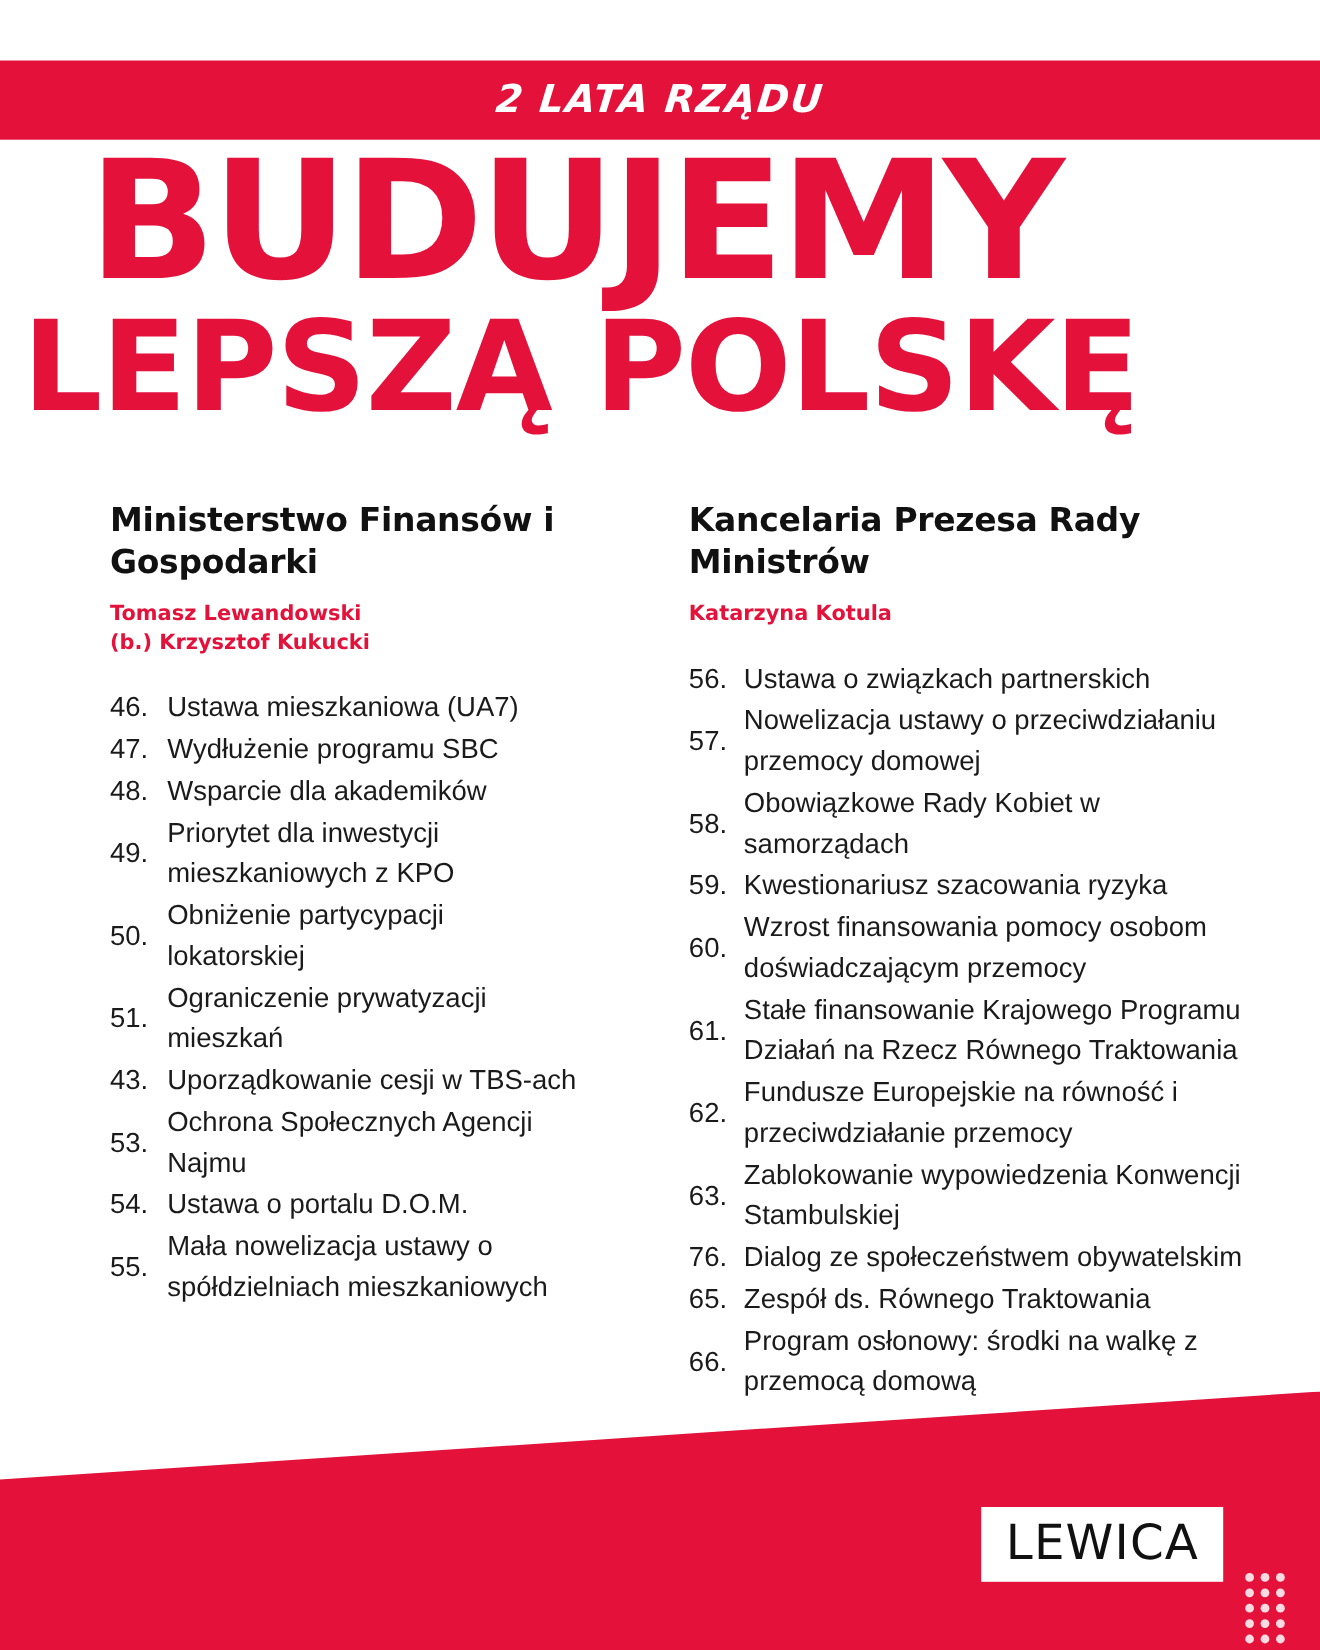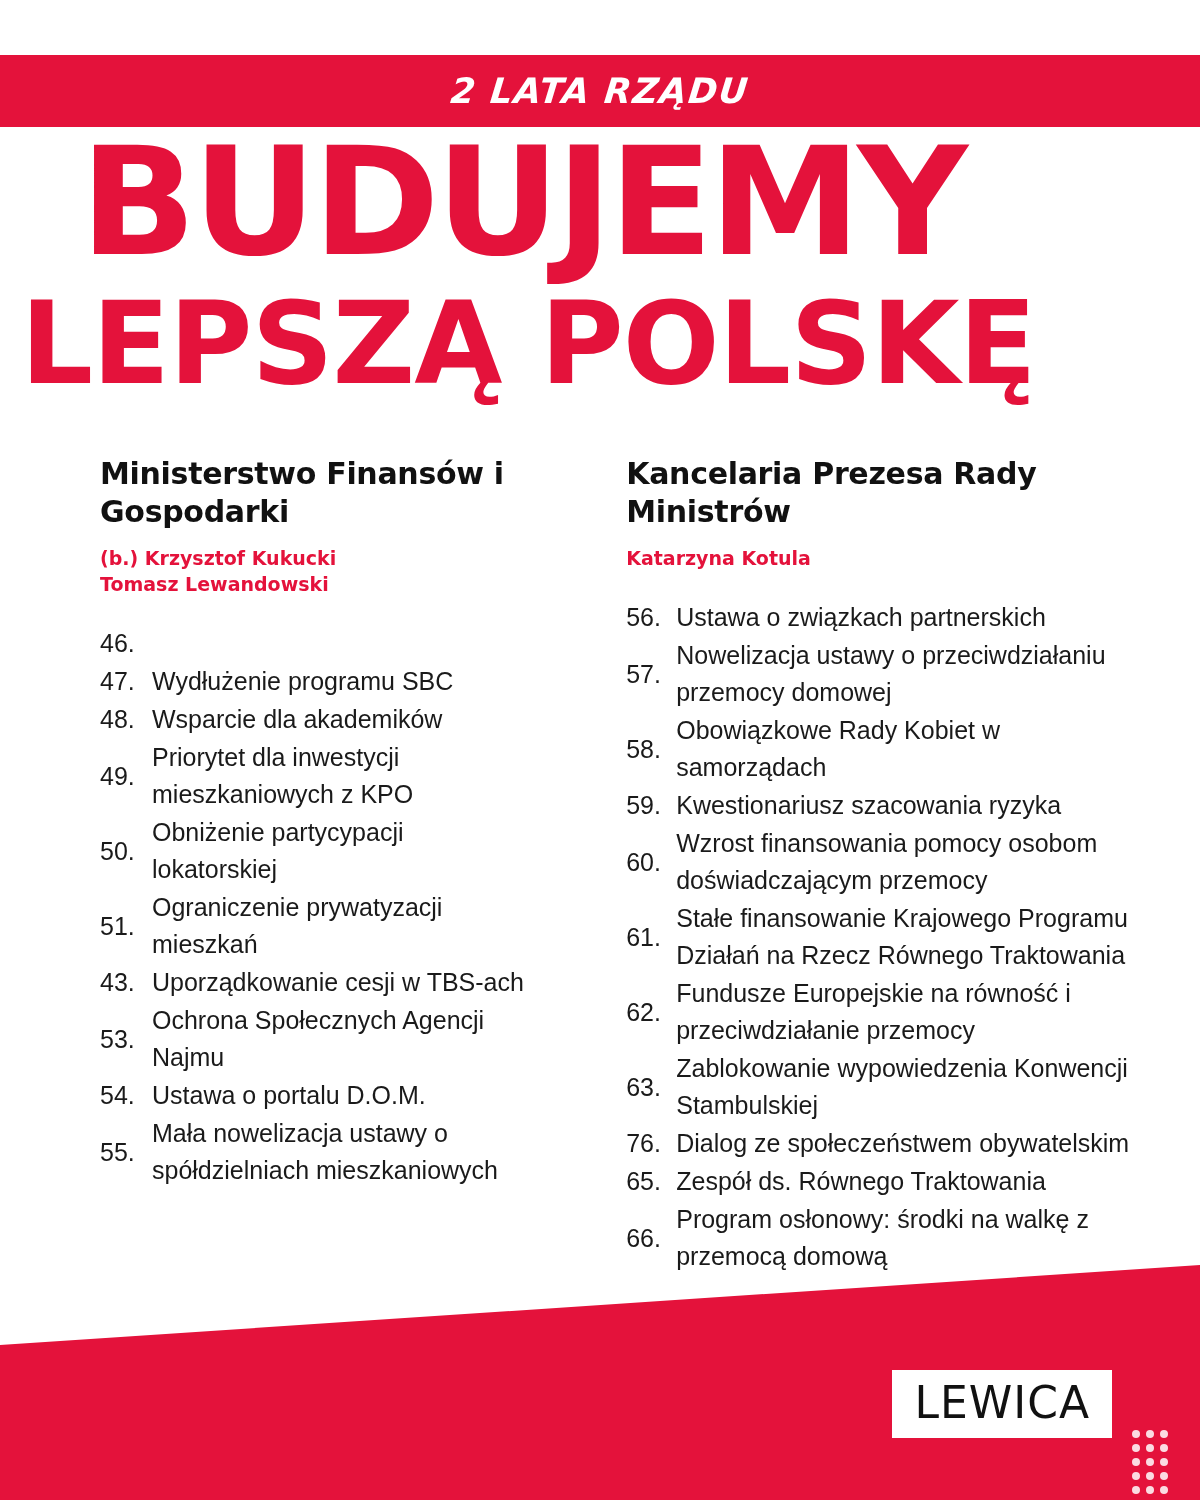--- a/index.html
+++ b/index.html
@@ -56,21 +56,21 @@
     letter-spacing: -4px;
     transform: scaleX(1.02);
   }
   .headline-line2 {
     color: #e4123b;
     font-family: "DejaVu Sans", sans-serif;
     font-weight: bold;
     font-size: 114px;
     line-height: 120px;
     letter-spacing: -1px;
-    margin-top: 12px;
+    margin-top: 2px;
     padding-left: 12px;
   }
 
   
   .columns {
     position: absolute;
     top: 455px;
     left: 100px;
     width: 1040px;
     display: flex;
@@ -172,26 +172,27 @@
   <div class="headline">
     <div class="headline-line1">BUDUJEMY</div>
     <div class="headline-line2">LEPSZĄ POLSKĘ</div>
   </div>
 
   <div class="columns">
 
     <div class="col">
       <div class="dept-title">Ministerstwo Finansów i Gospodarki</div>
       <div class="dept-person">
+        <div>Tomasz Lewandowski</div>
         <div>(b.) Krzysztof Kukucki</div>
-        <div>Tomasz Lewandowski</div>
       </div>
       <ul class="list">
         <li>
             <span class="num">46.</span>
+            <span class="txt">Ustawa mieszkaniowa (UA7)</span>
           </li>
         <li>
             <span class="num">47.</span>
             <span class="txt">Wydłużenie programu SBC</span>
           </li>
         <li>
             <span class="num">48.</span>
             <span class="txt">Wsparcie dla akademików</span>
           </li>
         <li>

